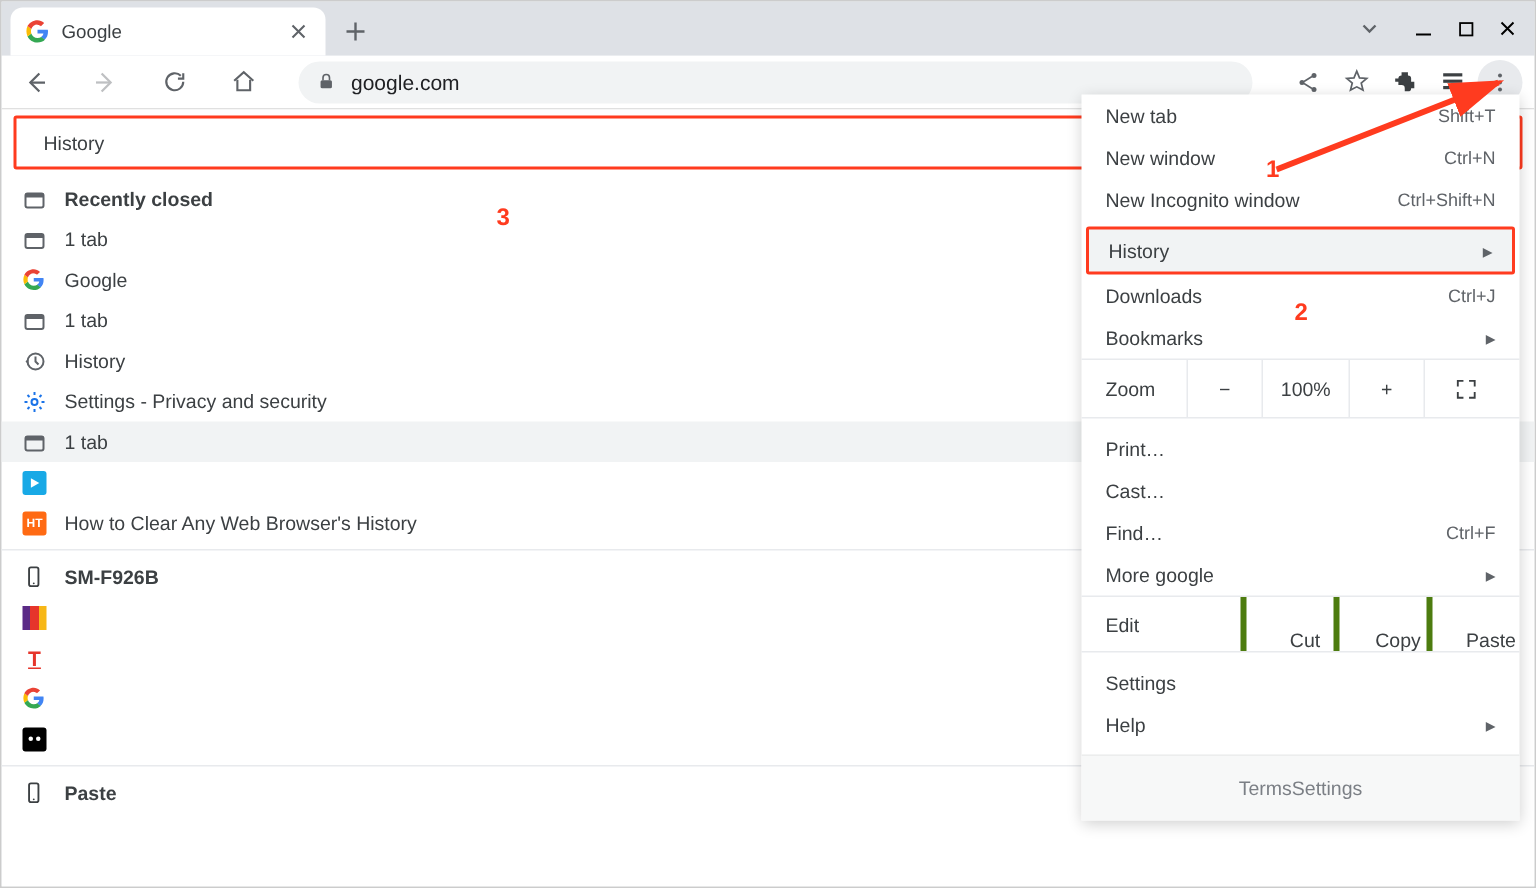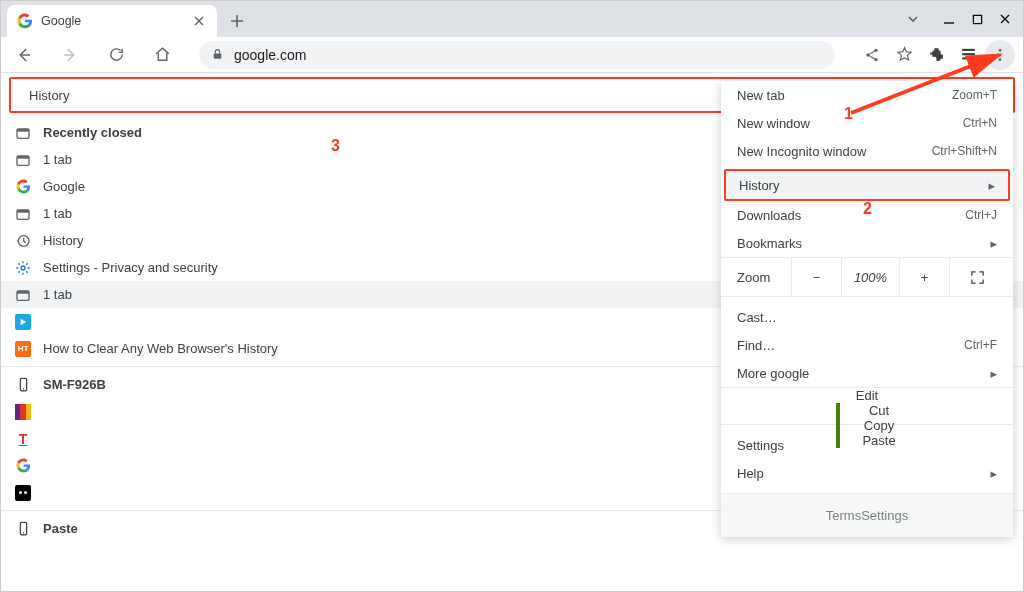--- a/index.html
+++ b/index.html
@@ -25,36 +25,36 @@
 .tbtn.kebab { background:#e8eaed; position:relative; }
 
 
 .page { position:absolute; top:72px; left:0; right:0; bottom:0; background:#fff; }
 .history-header { height:36px; margin: 4px 8px 0 8px; border:2px solid #ff3b1f; border-radius:2px; display:flex; align-items:center; padding:0 18px; font-size:13px; color:#3c4043; }
 .history-header .sc { margin-left:auto; color:#5f6368; font-size:12px; }
 .hlist { margin-top: 6px; }
 .hrow { height:27px; display:flex; align-items:center; padding:0 14px; gap:12px; font-size:13px; color:#3c4043; }
 .hrow.section { font-weight:600; }
 .hrow.hover { background:#f1f3f4; }
-.hrow .ico { width:16px; height:16px; display:flex; align-items:center; justify-content:center; }
+.hrow .ico { width:16px; height:16px; display:flex; align-items:center; }
 .hrow .arrow { margin-left:auto; color:#5f6368; }
 .hrow.divider { border-top:1px solid #e8eaed; height:0; padding:0; margin:4px 0; }
 
 
-.menu { position:absolute; top:80px; right:10px; width:292px; background:#fff; box-shadow:0 2px 10px rgba(0,0,0,.2); z-index:20; font-size:13px; color:#3c4043; padding-bottom:0; }
+.menu { position:absolute; top:62px; right:10px; width:292px; background:#fff; box-shadow:0 2px 10px rgba(0,0,0,.2); z-index:20; font-size:13px; color:#3c4043; padding-bottom:0; }
 .mrow { height:28px; display:flex; align-items:center; padding:0 16px; }
 .mrow .msc { margin-left:auto; font-size:12px; color:#5f6368; }
 .mrow .marrow { margin-left:auto; color:#5f6368; }
 .mrow.highlight { background:#f1f3f4; border:2px solid #ff3b1f; border-radius:2px; margin:0 3px; padding:0 13px; height: 32px; }
 .zoomrow { height:40px; display:flex; align-items:center; border-top:1px solid #e8eaed; border-bottom:1px solid #e8eaed; }
 .zoomrow .zlabel { padding:0 16px; flex: 0 0 70px; }
 .zoomrow .zbtn { width:50px; height:100%; display:flex; align-items:center; justify-content:center; border-left:1px solid #e8eaed; cursor:pointer; }
-.zoomrow .zval { width:58px; text-align:center; border-left:1px solid #e8eaed; height:100%; display:flex; align-items:center; justify-content:center;font-style:italic; }
+.zoomrow .zval { width:58px; text-align:center; border-left:1px solid #e8eaed; height:100%; display:flex; align-items:center; justify-content:center; }
 .zoomrow .zfs { width:56px; border-left:1px solid #e8eaed; height:100%; display:flex; align-items:center; justify-content:center; }
-.editrow { height:38px; display:flex; align-items:center; border-top:1px solid #e8eaed; border-bottom:1px solid #e8eaed;flex-direction:column; }
+.editrow { height:38px; display:flex; align-items:center; border-top:1px solid #e8eaed; border-bottom:1px solid #e8eaed; }
 .editrow .elabel { padding:0 16px; flex:1; }
 .editrow .ebtn { width:62px; height:100%; display:flex; align-items:flex-end; justify-content:center; border-left:4px solid #4d7c0f; cursor:pointer; font-size:13px;padding-left:20px; }
 
 .footer { height:44px; background:#f7f8f8; display:flex; align-items:center; justify-content:center; font-size:13px; color:#7b7f85; border-top: 1px solid #eceded;}
 
 
 .anno { position:absolute; color:#ff3b1f; font-weight:700; font-size:16px; z-index:50; pointer-events:none; text-shadow: 0 0 2px #fff; }
 .arrow-svg { position:absolute; z-index:40; pointer-events:none; }
 
 
@@ -328,21 +328,21 @@
         </span>
         <span>Paste</span>
       </div>
     </div>
 </div>
 
 <div class="menu">
   <div id="menu-top">
       <div class="mrow">
         <span>New tab</span>
-        <span class="msc">Zoom+T</span>
+        <span class="msc">Shift+T</span>
       </div>
       <div class="mrow">
         <span>New window</span>
         <span class="msc">Ctrl+N</span>
       </div>
       <div class="mrow">
         <span>New Incognito window</span>
         <span class="msc">Ctrl+Shift+N</span>
       </div>
     </div>
@@ -372,20 +372,23 @@
         <span>+</span>
       </div>
     <div class="zfs">
         <svg width="15" height="15" viewBox="0 0 24 24">
           <path d="M3 9V3h6M21 9V3h-6M3 15v6h6M21 15v6h-6" fill="none" stroke="#3c4043" stroke-width="2"></path>
         </svg>
       </div>
   </div>
 
   <div id="menu-mid" style="padding-top:6px">
+      <div class="mrow">
+        <span>Print…</span>
+      </div>
       <div class="mrow">
         <span>Cast…</span>
       </div>
       <div class="mrow">
         <span>Find…</span>
         <span class="msc">Ctrl+F</span>
       </div>
       <div class="mrow">
         <span>More google</span>
         <span class="marrow">▸</span>

